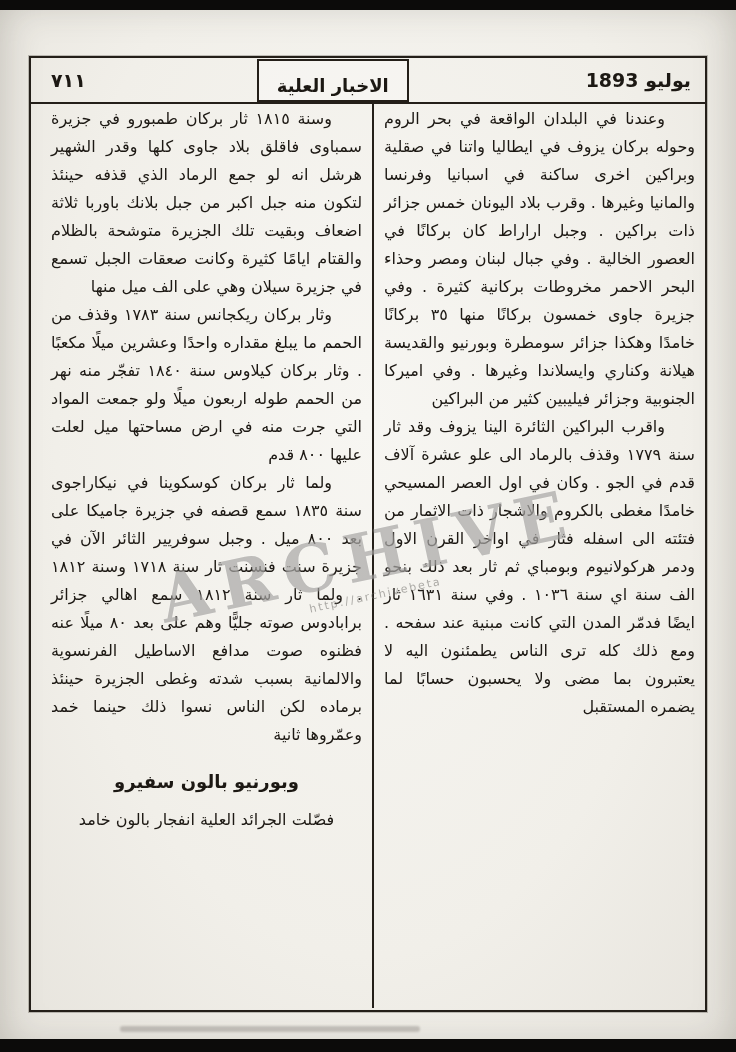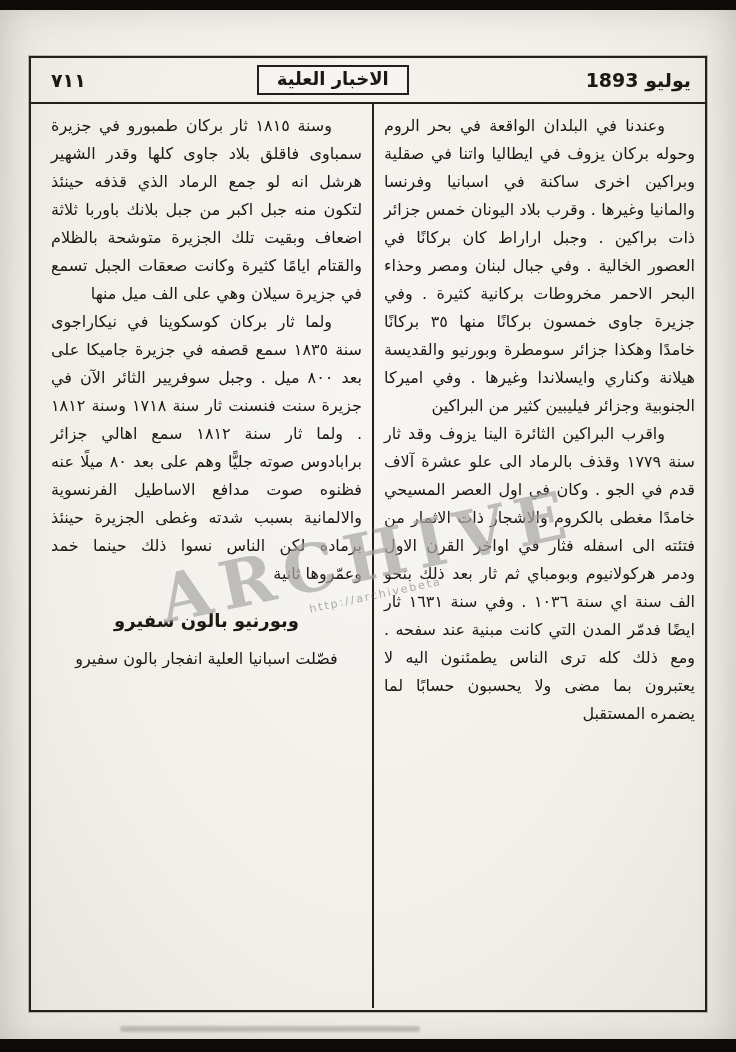--- a/index.html
+++ b/index.html
@@ -61,36 +61,36 @@
     box-sizing: border-box;
   }
   .h-date, .h-page {
     font-size: 19px;
     font-weight: bold;
     letter-spacing: 1px;
     margin-left: 6px;
   }
   .h-title-box {
     border: 2px solid #241f19;
-    padding: 1px 18px 3px 18px;
+    padding: 14px 18px 3px 18px;
     font-size: 18px;
     font-weight: bold;
     line-height: 22px;
     background: rgba(255,255,255,0.25);
   }
 
   .columns {
     display: flex;
     direction: rtl;
     height: 904px;
     box-sizing: border-box;
   }
   .col {
     width: 331px;
-    padding: 8px 10px 6px 10px;
+    padding: 1px 10px 6px 10px;
     box-sizing: border-box;
     overflow: hidden;
     direction: rtl;
   }
   .divider {
     width: 2px;
     background: #241f19;
     flex: 0 0 2px;
   }
   .col p {
@@ -156,23 +156,24 @@
 
       <div class="col col-right">
         <p class="indent">وعندنا في البلدان الواقعة في بحر الروم وحوله بركان يزوف في ايطاليا واتنا في صقلية وبراكين اخرى ساكنة في اسبانيا وفرنسا والمانيا وغيرها . وقرب بلاد اليونان خمس جزائر ذات براكين . وجبل اراراط كان بركانًا في العصور الخالية . وفي جبال لبنان ومصر وحذاء البحر الاحمر مخروطات بركانية كثيرة . وفي جزيرة جاوى خمسون بركانًا منها ٣٥ بركانًا خامدًا وهكذا جزائر سومطرة وبورنيو والقديسة هيلانة وكناري وايسلاندا وغيرها . وفي اميركا الجنوبية وجزائر فيليبين كثير من البراكين</p>
         <p class="indent">واقرب البراكين الثائرة الينا يزوف وقد ثار سنة ١٧٧٩ وقذف بالرماد الى علو عشرة آلاف قدم في الجو . وكان في اول العصر المسيحي خامدًا مغطى بالكروم والاشجار ذات الاثمار من فتئته الى اسفله فثار في اواخر القرن الاول ودمر هركولانيوم وبومباي ثم ثار بعد ذلك بنحو الف سنة اي سنة ١٠٣٦ . وفي سنة ١٦٣١ ثار ايضًا فدمّر المدن التي كانت مبنية عند سفحه . ومع ذلك كله ترى الناس يطمئنون اليه لا يعتبرون بما مضى ولا يحسبون حسابًا لما يضمره المستقبل</p>
       </div>
 
       <div class="divider"></div>
 
       <div class="col col-left">
         <p class="indent">وسنة ١٨١٥ ثار بركان طمبورو في جزيرة سمباوى فاقلق بلاد جاوى كلها وقدر الشهير هرشل انه لو جمع الرماد الذي قذفه حينئذ لتكون منه جبل اكبر من جبل بلانك باوربا ثلاثة اضعاف وبقيت تلك الجزيرة متوشحة بالظلام والقتام ايامًا كثيرة وكانت صعقات الجبل تسمع في جزيرة سيلان وهي على الف ميل منها</p>
+        <p class="indent">وثار بركان ريكجانس سنة ١٧٨٣ وقذف من الحمم ما يبلغ مقداره واحدًا وعشرين ميلًا مكعبًا . وثار بركان كيلاوس سنة ١٨٤٠ تفجّر منه نهر من الحمم طوله اربعون ميلًا ولو جمعت المواد التي جرت منه في ارض مساحتها ميل لعلت عليها ٨٠٠ قدم</p>
         <p class="indent">ولما ثار بركان كوسكوينا في نيكاراجوى سنة ١٨٣٥ سمع قصفه في جزيرة جاميكا على بعد ٨٠٠ ميل . وجبل سوفريير الثائر الآن في جزيرة سنت فنسنت ثار سنة ١٧١٨ وسنة ١٨١٢ . ولما ثار سنة ١٨١٢ سمع اهالي جزائر برابادوس صوته جليًّا وهم على بعد ٨٠ ميلًا عنه فظنوه صوت مدافع الاساطيل الفرنسوية والالمانية بسبب شدته وغطى الجزيرة حينئذ برماده لكن الناس نسوا ذلك حينما خمد وعمّروها ثانية</p>
         <div class="section-heading">وبورنيو بالون سفيرو</div>
-        <p class="footer-line">فصّلت اسبانيا العلية انفجار بالون سفيرو</p>
+        <p class="footer-line">فصّلت الجرائد العلية انفجار بالون خامد</p>
       </div>
 
     </div>
   </div>
 
   <div class="watermark">
     <div class="wm-text">ARCHIVE</div>
     <div class="wm-url">http://archivebeta</div>
   </div>
 

